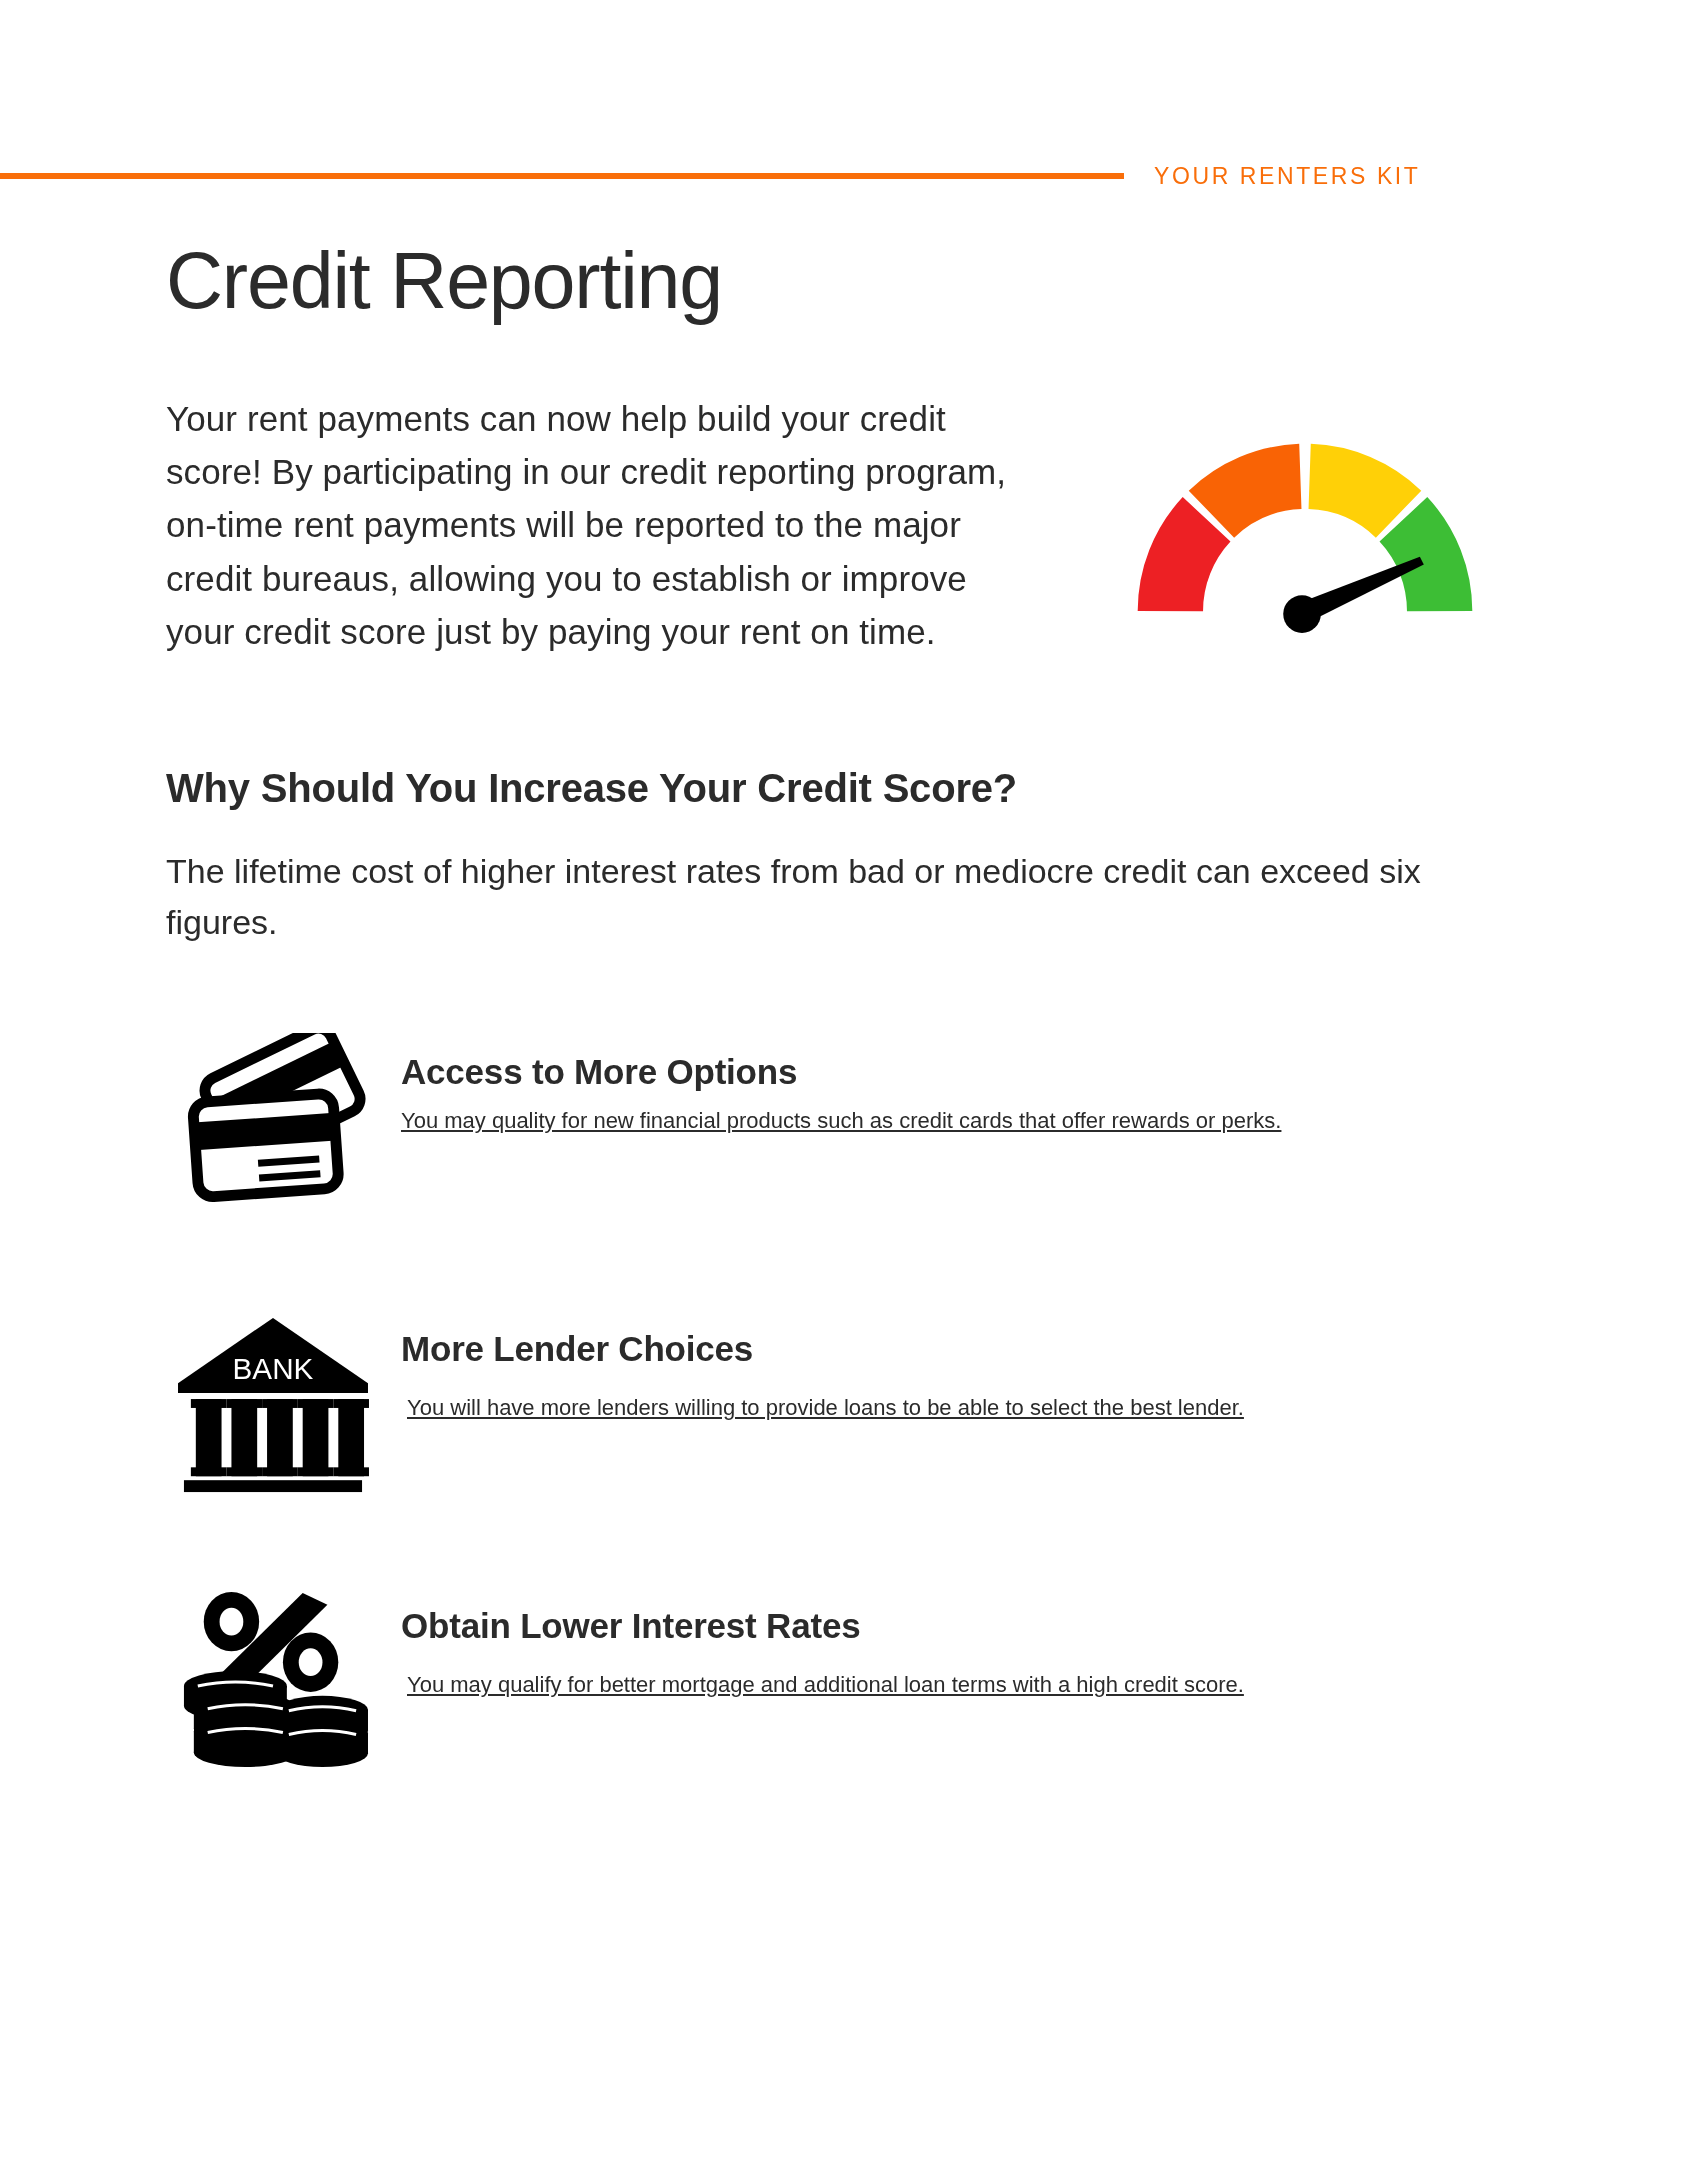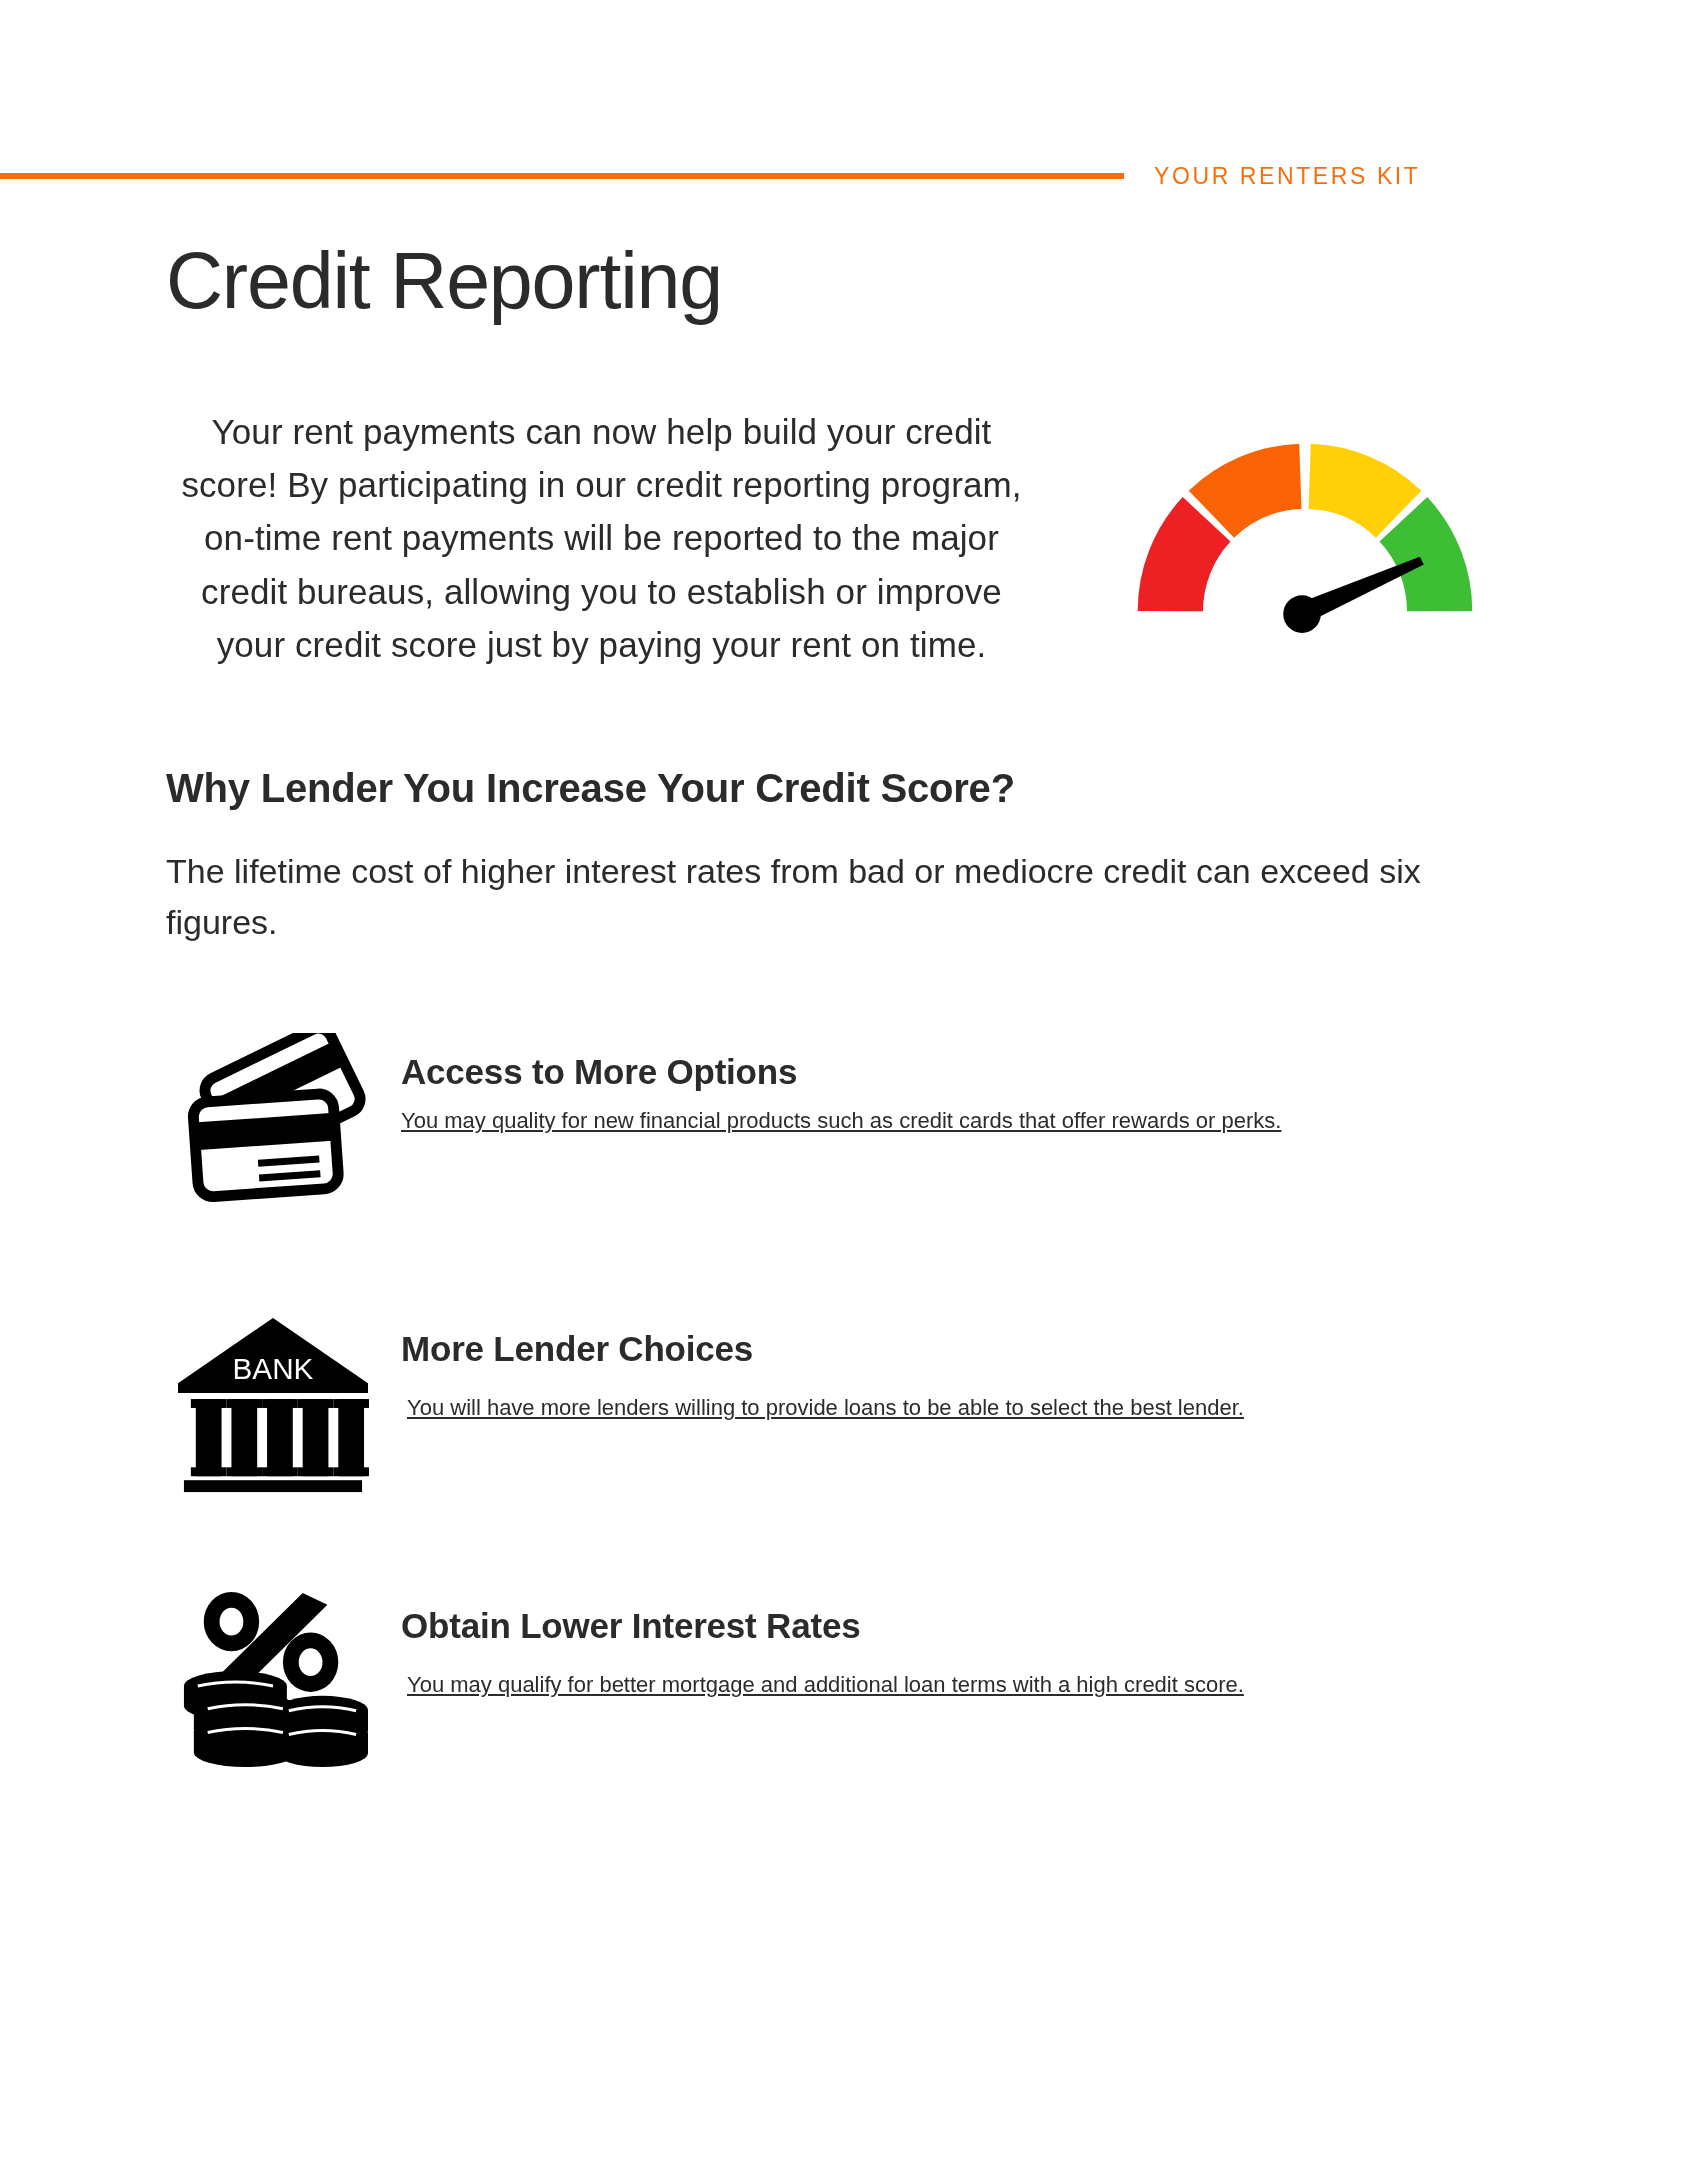--- a/index.html
+++ b/index.html
@@ -59,23 +59,22 @@
     font-weight: 400;
     letter-spacing: -1.2px;
     color: #2b2b2b;
     line-height: 1.05;
   }
 
   
   .intro {
     position: absolute;
     left: 166px;
-    top: 401px;
+    top: 388px;
     width: 871px;
-    text-align: center;
   }
   .intro-text {
     margin: 0;
     font-size: 35px;
     line-height: 1.52;
     font-weight: 300;
     color: #2b2b2b;
     letter-spacing: 0.1px;
   }
 
@@ -192,21 +191,21 @@
         <path d="M 299.4 122.3 A 136 136 0 0 1 336 215" stroke="#3dbe35"></path>
       </g>
 
       <g>
         <path d="M 196 230 L 196 206 L 316 160 L 320 168 Z" fill="#000000"></path>
         <circle cx="197" cy="218" r="19" fill="#000000"></circle>
       </g>
     </svg>
   </div>
 
-  <h2 class="section-heading">Why Lender You Increase Your Credit Score?</h2>
+  <h2 class="section-heading">Why Should You Increase Your Credit Score?</h2>
   <p class="section-text">The lifetime cost of higher interest rates from bad or mediocre credit can exceed six figures.</p>
 
   <div class="benefits">
 
     <div class="benefit">
       <div class="benefit-icon">
         <svg width="198" height="188" viewBox="0 0 200 190" xmlns="http://www.w3.org/2000/svg" aria-hidden="true">
           <g transform="rotate(-26 105 78)">
             <rect x="46" y="20" width="140" height="92" rx="14" ry="14" fill="#ffffff" stroke="#000000" stroke-width="11"></rect>
             <rect x="46" y="40" width="140" height="27" fill="#000000"></rect>

